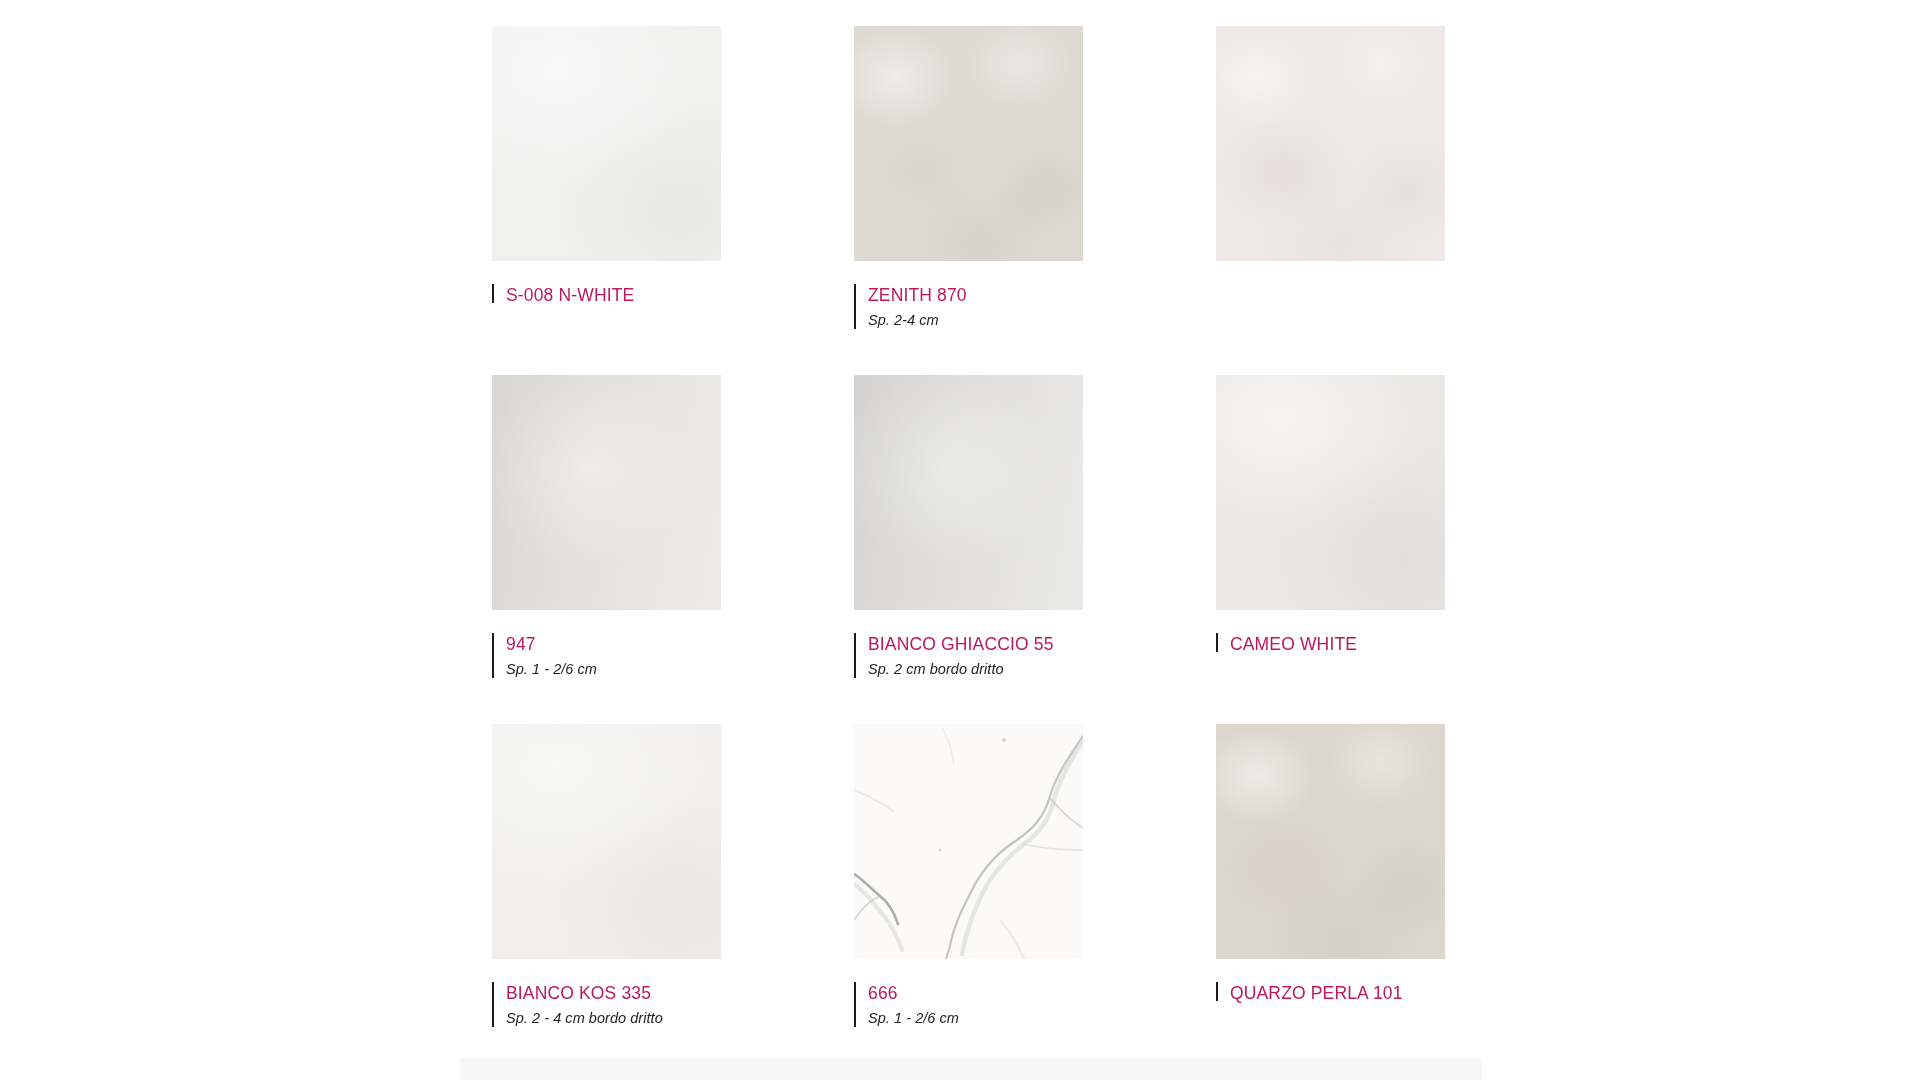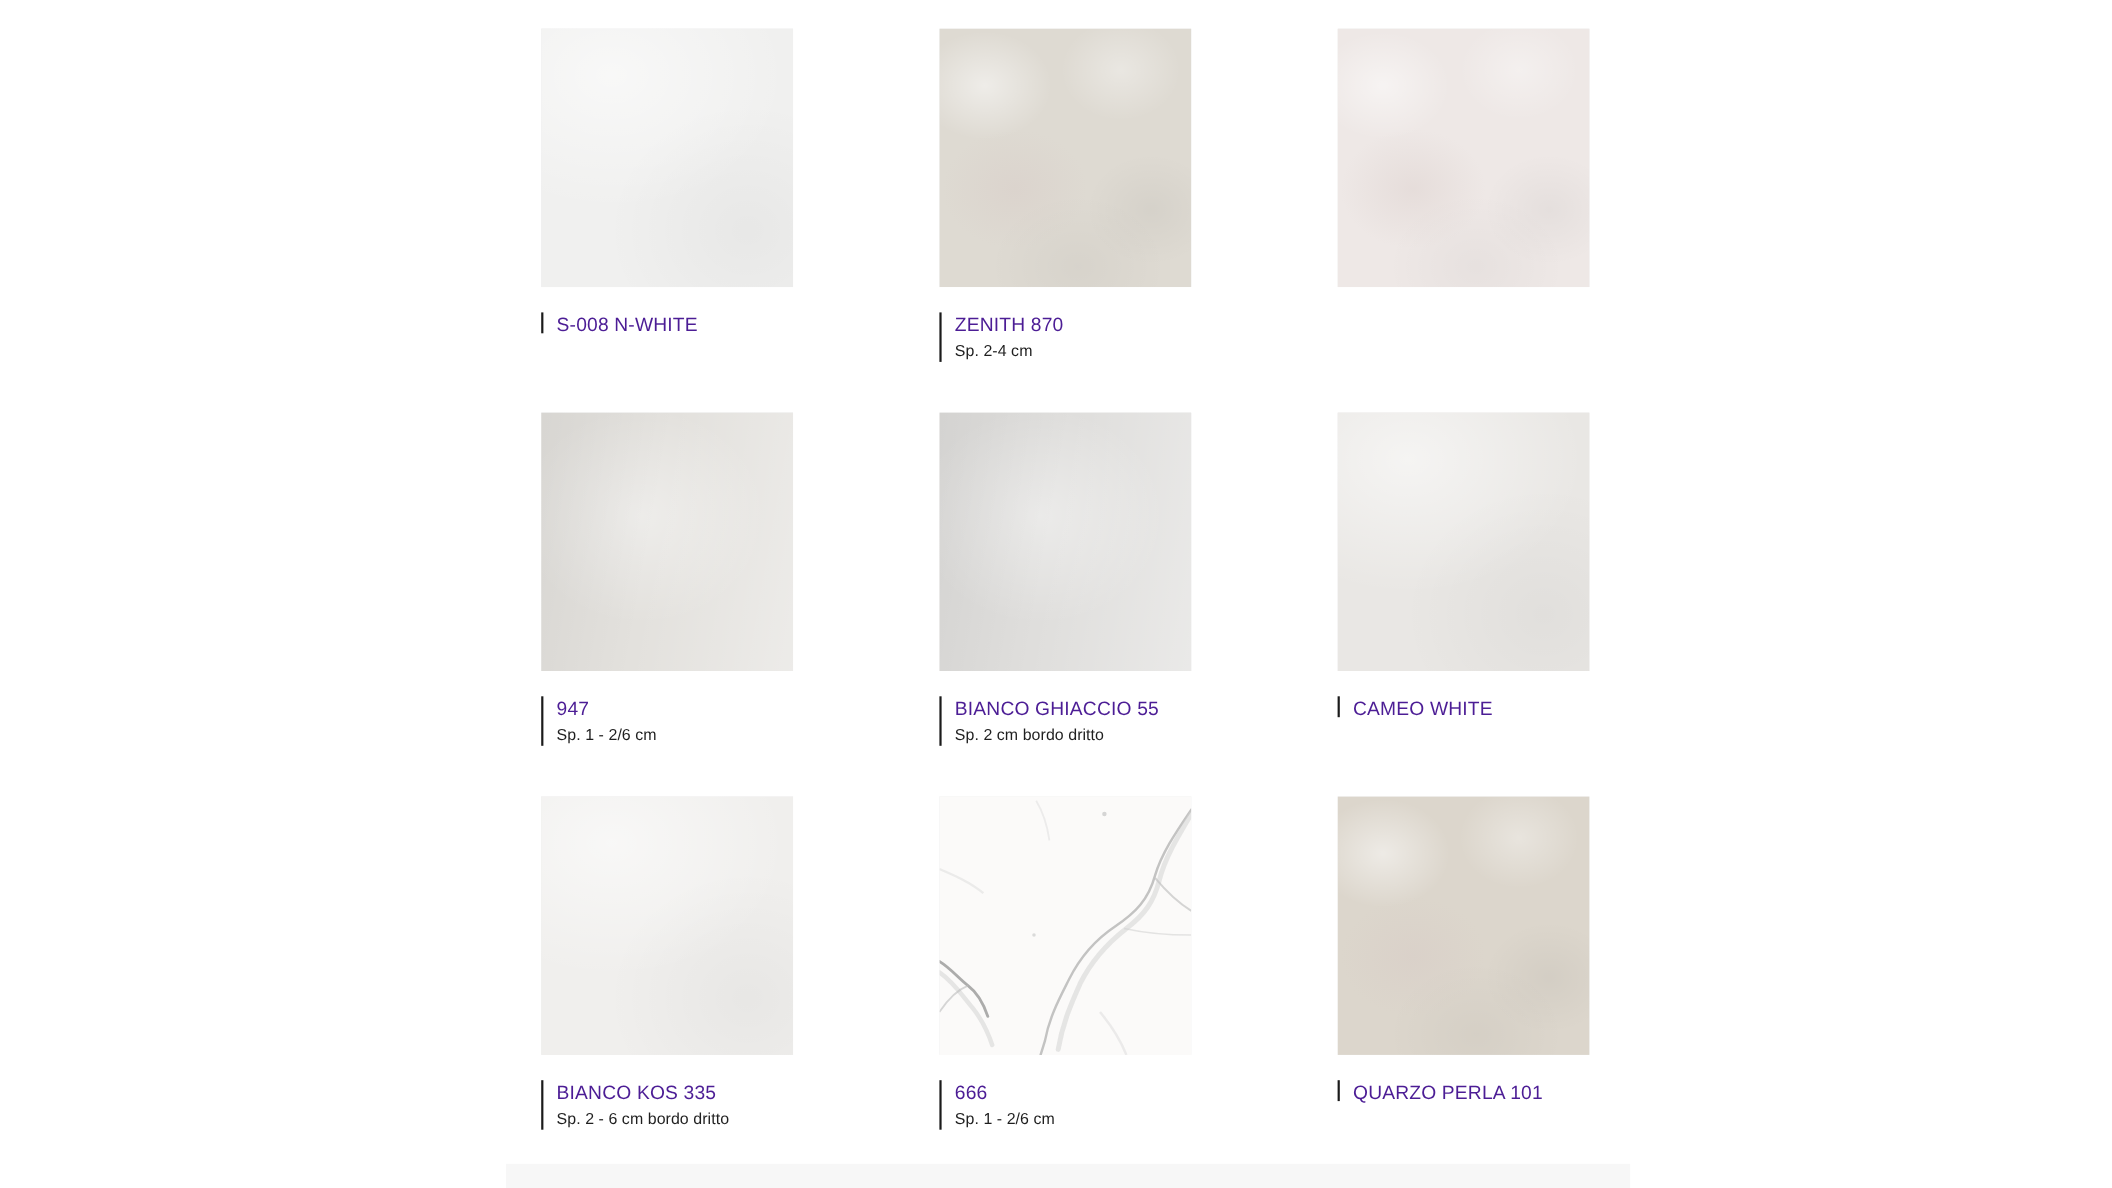--- a/index.html
+++ b/index.html
@@ -71,34 +71,35 @@
     width: 2px;
     height: 19px;
     background: #1b1b1b;
   }
   .accent-bar.tall-2 { height: 45px; }
   .accent-bar.tall-3 { height: 70px; }
 
   .product-title {
     font-size: 17.5px;
     line-height: 27px;
-    color: #4c1d95;
+    color: #be185d;
     font-weight: 400;
     letter-spacing: 0.15px;
     margin: 0;
     white-space: pre-line;
   }
 
   .product-sub {
     font-size: 14.5px;
     line-height: 21px;
     color: #1f1f1f;
     font-weight: 400;
     margin: 1px 0 0 0;
     letter-spacing: 0.05px;
+    font-style: italic;
   }
   .product-sub:empty { display: none; }
 
   
   #next-section-strip {
     position: absolute;
     left: 460px;
     top: 1058px;
     width: 1022px;
     height: 22px;
@@ -209,21 +210,21 @@
 
     <div class="grid-row">
 
       <div class="product-card">
         <div class="swatch">
           <div class="swatch-inner tex-soft" style="--base:#f0efed"></div>
         </div>
         <div class="label-block">
           <span class="accent-bar tall-2"></span>
           <p class="product-title">BIANCO KOS 335</p>
-          <p class="product-sub">Sp. 2 - 6 cm bordo dritto</p>
+          <p class="product-sub">Sp. 2 - 4 cm bordo dritto</p>
         </div>
       </div>
 
       <div class="product-card">
         <div class="swatch">
           <div class="swatch-inner tex-marble">
             <svg viewBox="0 0 229 235" preserveAspectRatio="none">
               <rect x="0" y="0" width="229" height="235" fill="#fbfaf9"></rect>
               <path d="M229 12 C214 34, 202 52, 196 72 C190 94, 178 106, 160 118 C142 130, 128 146, 118 166 C110 182, 100 200, 96 222 L92 235" fill="none" stroke="#b9b9b9" stroke-width="2.2" stroke-linecap="round" opacity="0.85"></path>
               <path d="M229 16 C216 38, 205 56, 200 76 C195 96, 186 108, 170 120 C152 134, 138 150, 128 170 C120 188, 112 206, 108 230" fill="none" stroke="#d4d4d4" stroke-width="4.5" stroke-linecap="round" opacity="0.55"></path>

